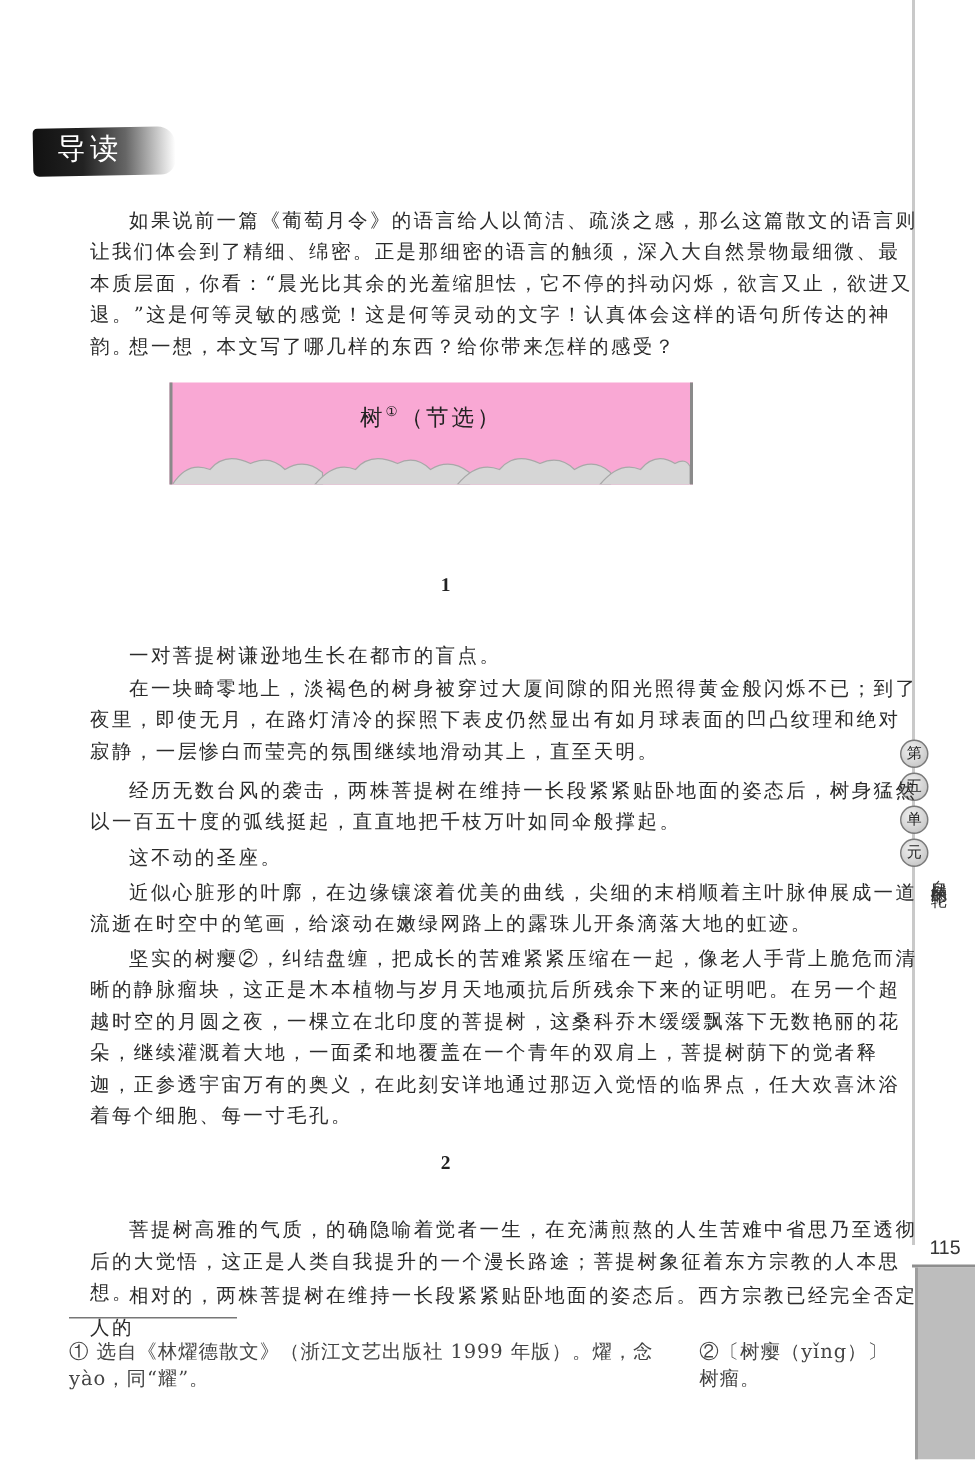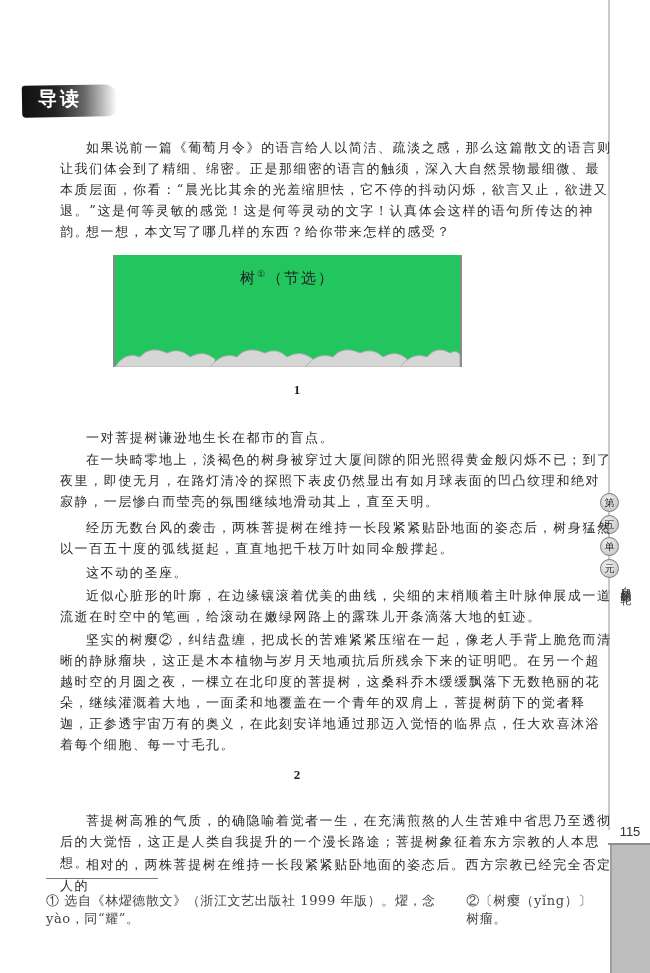--- a/index.html
+++ b/index.html
@@ -48,34 +48,34 @@
 
   
   .intro-tag {
     position: absolute; left: 22px; top: 85px; width: 95px; height: 32px;
     background: linear-gradient(90deg, #111 0%, #222 35%, #666 65%, rgba(255,255,255,0) 100%);
     border-radius: 3px 12px 10px 4px;
     transform: rotate(-1deg);
   }
   .intro-tag-label {
     position: absolute; left: 38px; top: 86px;
-    font-size: 19px; font-weight: bold; color: #fff; letter-spacing: 3px;
+    font-size: 19px; font-weight: normal; color: #fff; letter-spacing: 3px;
     font-family: "DejaVu Sans", sans-serif;
   }
 
   .para {
     position: absolute; left: 46px; width: 554px;
     font-size: 13px; line-height: 21px; letter-spacing: 1.6px; color: #2b2b2b;
     text-indent: 26px; margin: 14px;
   }
 
   
   .banner {
-    position: absolute; left: 113px; top: 255px; width: 345px; height: 112px;
-    background: #22c55e;
+    position: absolute; left: 113px; top: 255px; width: 345px; height: 68px;
+    background: #f9a8d4;
     border-left: 2px solid #8a8a8a; border-right: 2px solid #8a8a8a;
     overflow: hidden;
   }
   .banner-waves {
     position: absolute; left: 0; bottom: 0; width: 100%; height: 22px;
   }
   .banner-title {
     position: absolute; left: 0; top: 14px; width: 100%; text-align: center;
     font-size: 15px; color: #222; letter-spacing: 2px;
   }

